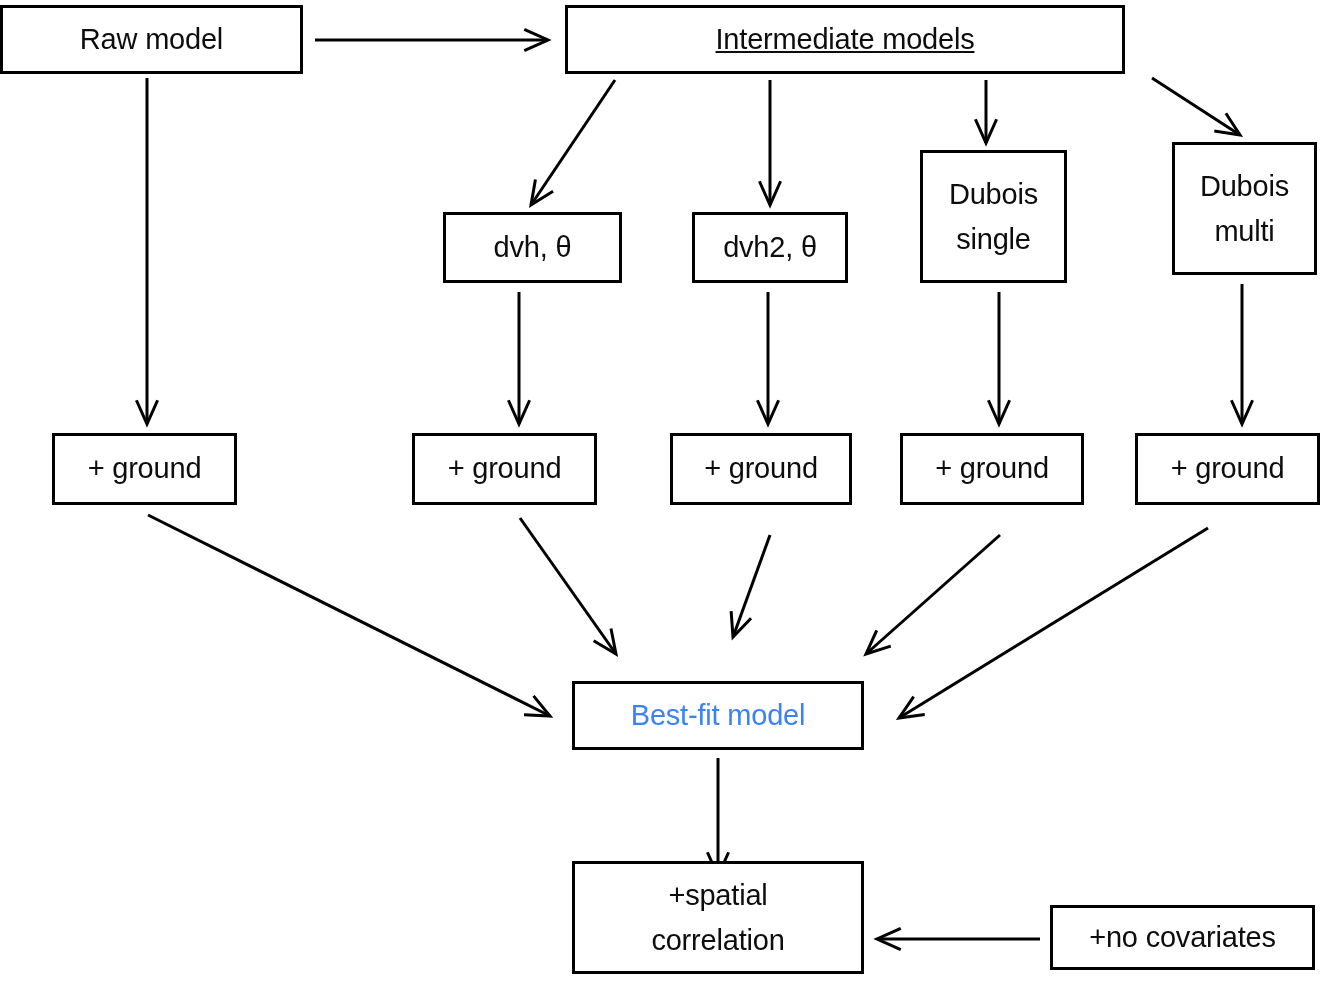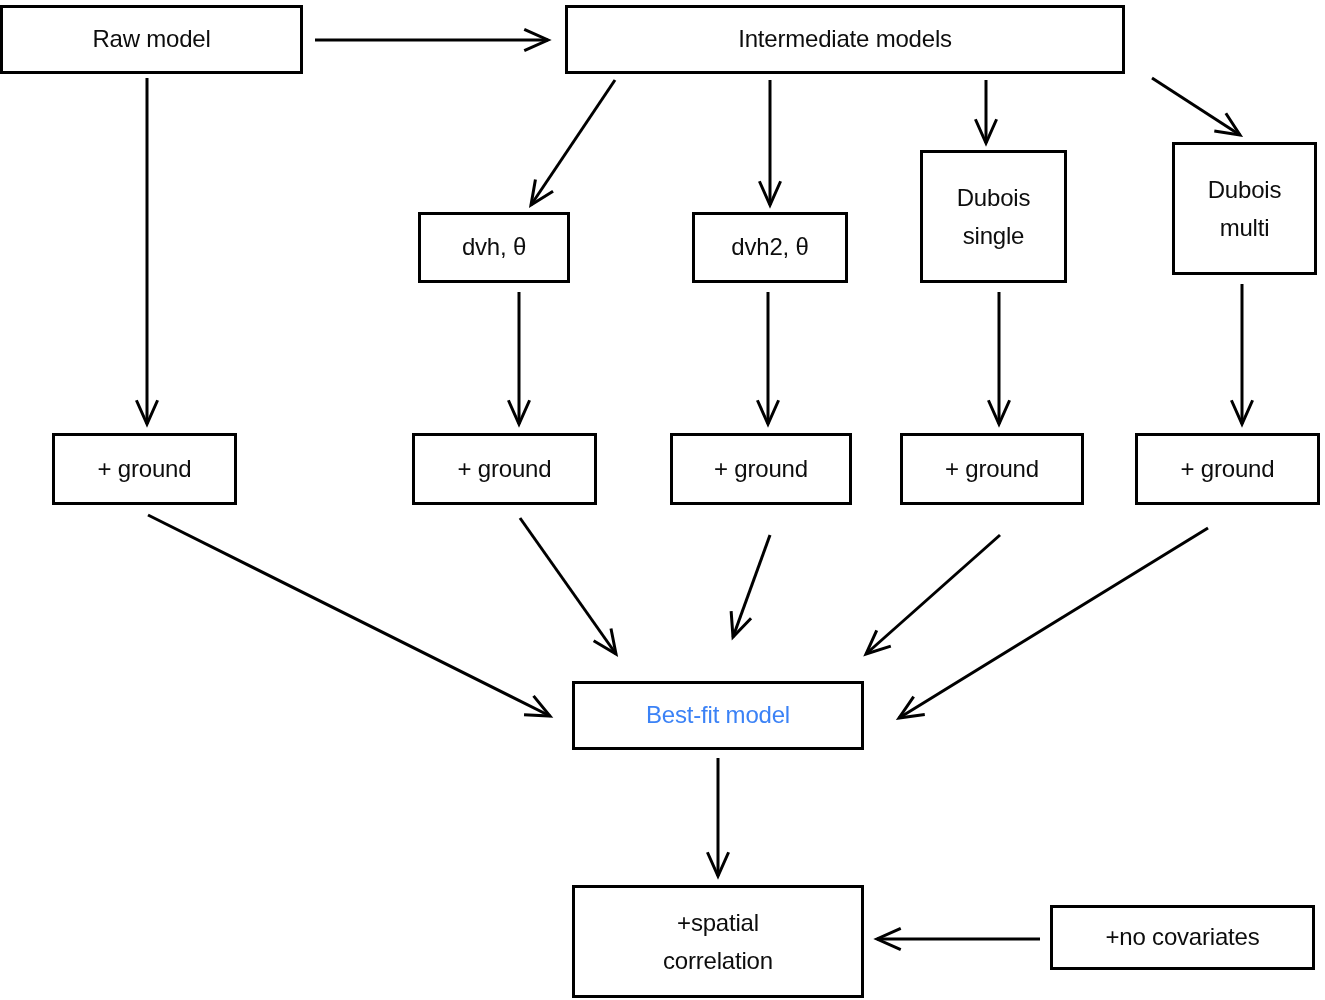--- a/index.html
+++ b/index.html
@@ -27,21 +27,21 @@
     position: absolute;
     box-sizing: border-box;
     border: 3px solid #000000;
     background: #ffffff;
     display: flex;
     align-items: center;
     justify-content: center;
     text-align: center;
     color: #0d0d0d;
     font-family: "Liberation Sans", sans-serif;
-    font-size: 24px;
+    font-size: 29px;
     line-height: 1.35;
     letter-spacing: -0.2px;
     z-index: 2;
   }
   .node.two-line {
     line-height: 1.55;
     justify-content: center;
   }
   .node-label {
     display: block;
@@ -120,24 +120,24 @@
       </g>
       <g>
         <line x1="1040" y1="939" x2="877" y2="939" stroke="#000000" stroke-width="3" stroke-linecap="butt"></line>
         <polyline points="900.74031244812,928.3982282204512 877,939 900.74031244812,949.6017717795488" fill="none" stroke="#000000" stroke-width="3" stroke-linecap="butt" stroke-linejoin="miter"></polyline>
       </g>
     </svg>
 
 <div class="node" style="left: 0px; top: 5px; width: 303px; height: 69px; border-color: rgb(0, 0, 0); color: rgb(13, 13, 13);">
       <span class="node-label">Raw model</span>
     </div>
-    <div class="node" style="left: 565px; top: 5px; width: 560px; height: 69px; border-color: rgb(0, 0, 0); color: rgb(13, 13, 13);">
+    <div class="node" style="left: 565px; top: 5px; width: 560px; height: 69px; border-color: rgb(0, 0, 0); color: rgb(13, 13, 13); text-decoration: underline;">
       <span class="node-label">Intermediate models</span>
     </div>
-    <div class="node" style="left: 418px; top: 212px; width: 152px; height: 71px; border-color: rgb(0, 0, 0); color: rgb(13, 13, 13);">
+    <div class="node" style="left: 443px; top: 212px; width: 179px; height: 71px; border-color: rgb(0, 0, 0); color: rgb(13, 13, 13);">
       <span class="node-label">dvh, θ</span>
     </div>
     <div class="node" style="left: 692px; top: 212px; width: 156px; height: 71px; border-color: rgb(0, 0, 0); color: rgb(13, 13, 13); text-align: center;">
       <span class="node-label">dvh2, θ</span>
     </div>
     <div class="node two-line" style="left: 920px; top: 150px; width: 147px; height: 133px; border-color: rgb(0, 0, 0); color: rgb(13, 13, 13);">
       <span class="node-label">Dubois
 single</span>
     </div>
     <div class="node two-line" style="left: 1172px; top: 142px; width: 145px; height: 133px; border-color: rgb(0, 0, 0); color: rgb(13, 13, 13);">
@@ -155,20 +155,20 @@
     </div>
     <div class="node" style="left: 900px; top: 433px; width: 184px; height: 72px; border-color: rgb(0, 0, 0); color: rgb(13, 13, 13);">
       <span class="node-label">+ ground</span>
     </div>
     <div class="node" style="left: 1135px; top: 433px; width: 185px; height: 72px; border-color: rgb(0, 0, 0); color: rgb(13, 13, 13);">
       <span class="node-label">+ ground</span>
     </div>
     <div class="node" style="left: 572px; top: 681px; width: 292px; height: 69px; border-color: rgb(0, 0, 0); color: #3b82f6;">
       <span class="node-label">Best-fit model</span>
     </div>
-    <div class="node two-line" style="left: 572px; top: 885px; width: 292px; height: 113px; border-color: rgb(0, 0, 0); color: rgb(13, 13, 13);">
+    <div class="node two-line" style="left: 572px; top: 861px; width: 292px; height: 113px; border-color: rgb(0, 0, 0); color: rgb(13, 13, 13);">
       <span class="node-label">+spatial
 correlation</span>
     </div>
     <div class="node" style="left: 1050px; top: 905px; width: 265px; height: 65px; border-color: rgb(0, 0, 0); color: rgb(13, 13, 13);">
       <span class="node-label">+no covariates</span>
     </div>
   </div>
 
 </body></html>

